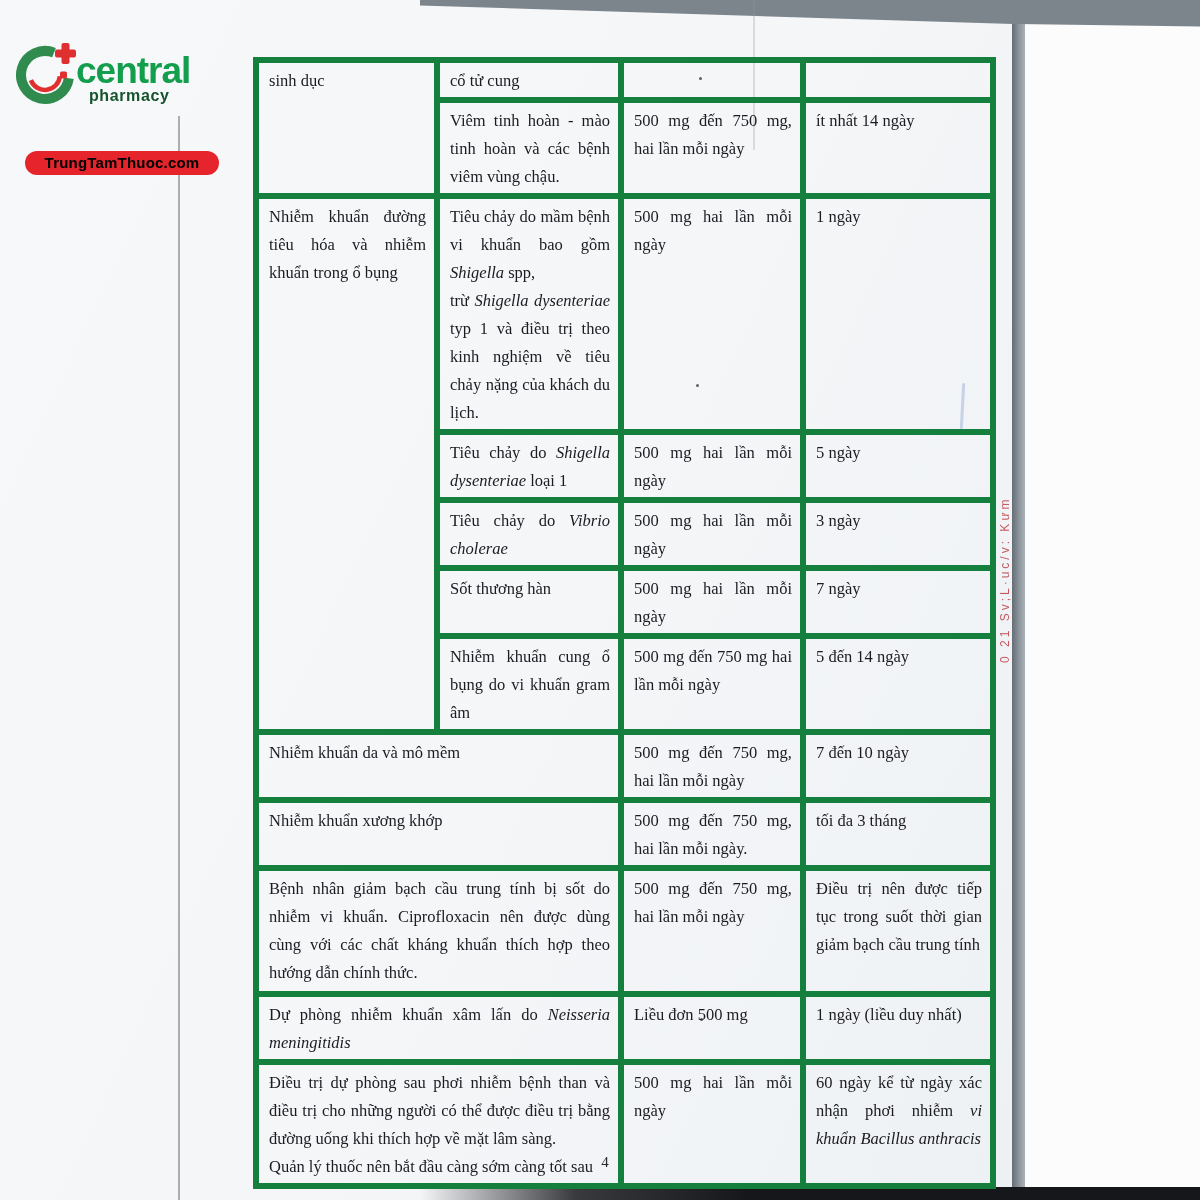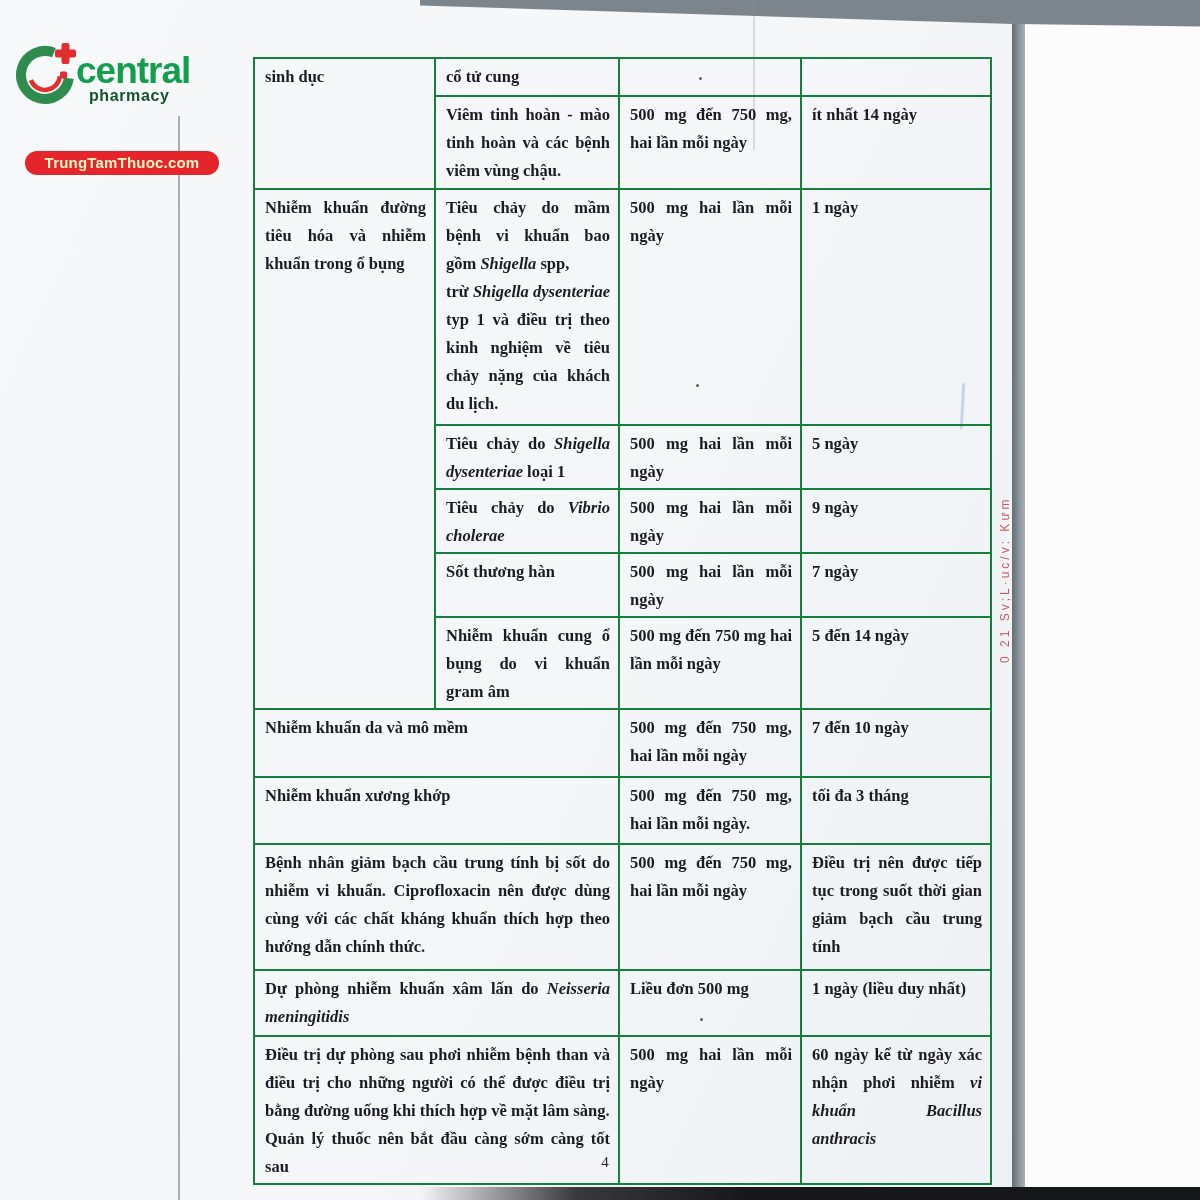--- a/index.html
+++ b/index.html
@@ -23,28 +23,28 @@
   .speck{position:absolute;width:3px;height:3px;border-radius:50%;background:#3a3a40;opacity:.8;}
 
   
   .logo{position:absolute;left:12px;top:40px;width:230px;height:100px;}
   .logo .mark{position:absolute;left:2px;top:2px;}
   .brand{position:absolute;left:64px;top:10px;font-family:"Liberation Sans",sans-serif;
          font-weight:bold;font-size:37px;letter-spacing:-1px;color:#129e4c;}
   .brand-sub{position:absolute;left:77px;top:47px;font-family:"Liberation Sans",sans-serif;
          font-weight:bold;font-size:16px;letter-spacing:.6px;color:#14532d;}
   .site-pill{position:absolute;left:13px;top:111px;width:194px;height:24px;border-radius:13px;
-         background:#e5242b;color:#fef9c3;font-family:"Liberation Sans",sans-serif;font-weight:bold;
+         background:#e5242b;color:#000000;font-family:"Liberation Sans",sans-serif;font-weight:bold;
          font-size:15px;line-height:24px;text-align:center;letter-spacing:.2px;}
 
   
   table.dose{position:absolute;left:253px;top:57px;width:737px;border-collapse:collapse;
          table-layout:fixed;font-size:16.5px;line-height:28px;}
-  table.dose td{border:2px solid #15803d;vertical-align:top;padding:4px 8px 2px 10px;
-         text-align:justify;font-weight:bold;}
+  table.dose td{border:6px solid #15803d;vertical-align:top;padding:4px 8px 2px 10px;
+         text-align:justify;}
   td.preline{white-space:pre-line;}
   i{font-style:italic;}
 
   .page-num{position:absolute;left:560px;top:1154px;width:90px;text-align:center;font-size:15px;color:#26262c;}
 
   .edge-stamp{position:absolute;left:918px;top:567px;width:176px;height:16px;
          transform:rotate(-90deg);transform-origin:center;color:#c04046;opacity:.85;
          font-family:"Liberation Sans",sans-serif;font-size:12px;letter-spacing:3px;
          white-space:nowrap;overflow:hidden;filter:blur(.3px);}
 </style>
@@ -104,21 +104,21 @@
       <td>1 ngày</td>
     </tr>
     <tr style="height:64px">
       <td><span>Tiêu chảy do </span><i>Shigella dysenteriae</i><span> loại 1</span></td>
       <td>500 mg hai lần mỗi ngày</td>
       <td>5 ngày</td>
     </tr>
     <tr style="height:64px">
       <td><span>Tiêu chảy do </span><i>Vibrio cholerae</i></td>
       <td>500 mg hai lần mỗi ngày</td>
-      <td>9 ngày</td>
+      <td>3 ngày</td>
     </tr>
     <tr style="height:33px">
       <td>Sốt thương hàn</td>
       <td>500 mg hai lần mỗi ngày</td>
       <td>7 ngày</td>
     </tr>
     <tr style="height:92px">
       <td>Nhiễm khuẩn cung ổ bụng do vi khuẩn gram âm</td>
       <td>500 mg đến 750 mg hai lần mỗi ngày</td>
       <td>5 đến 14 ngày</td>

